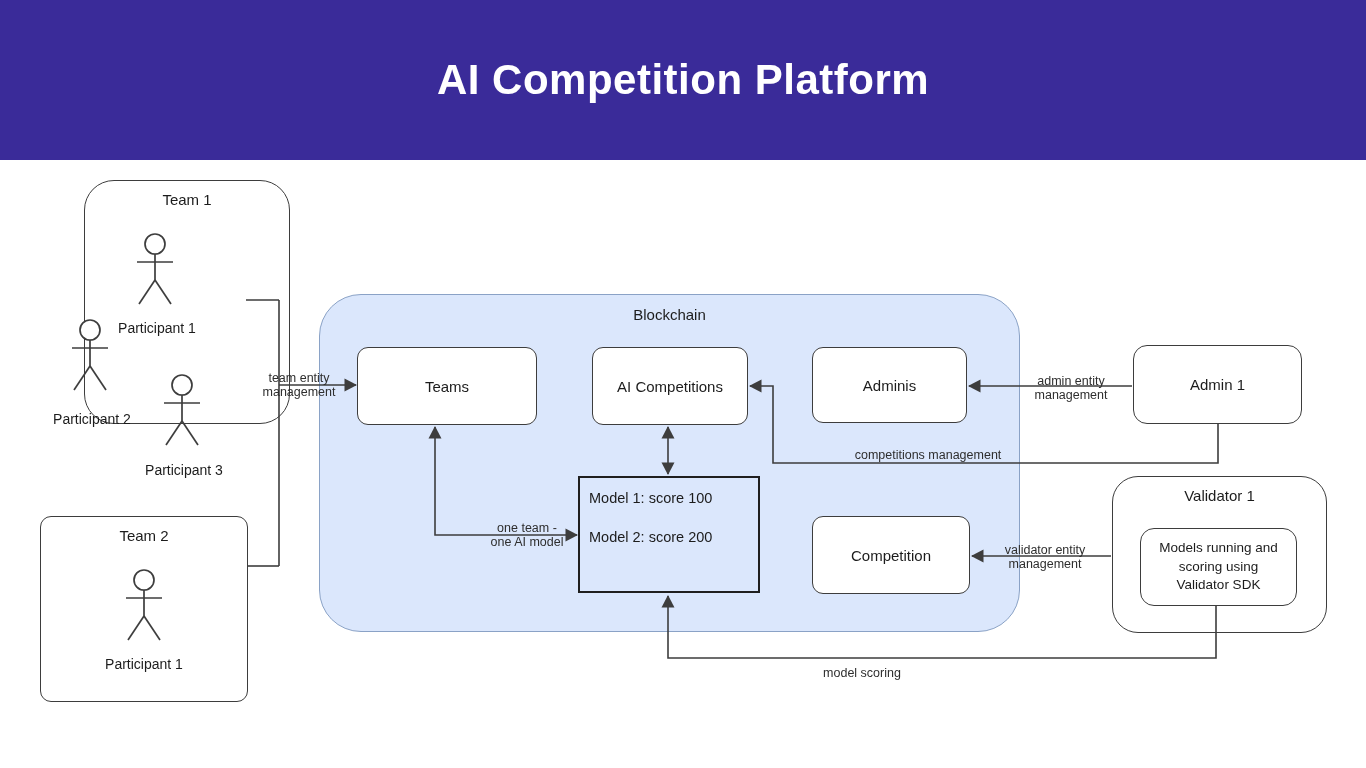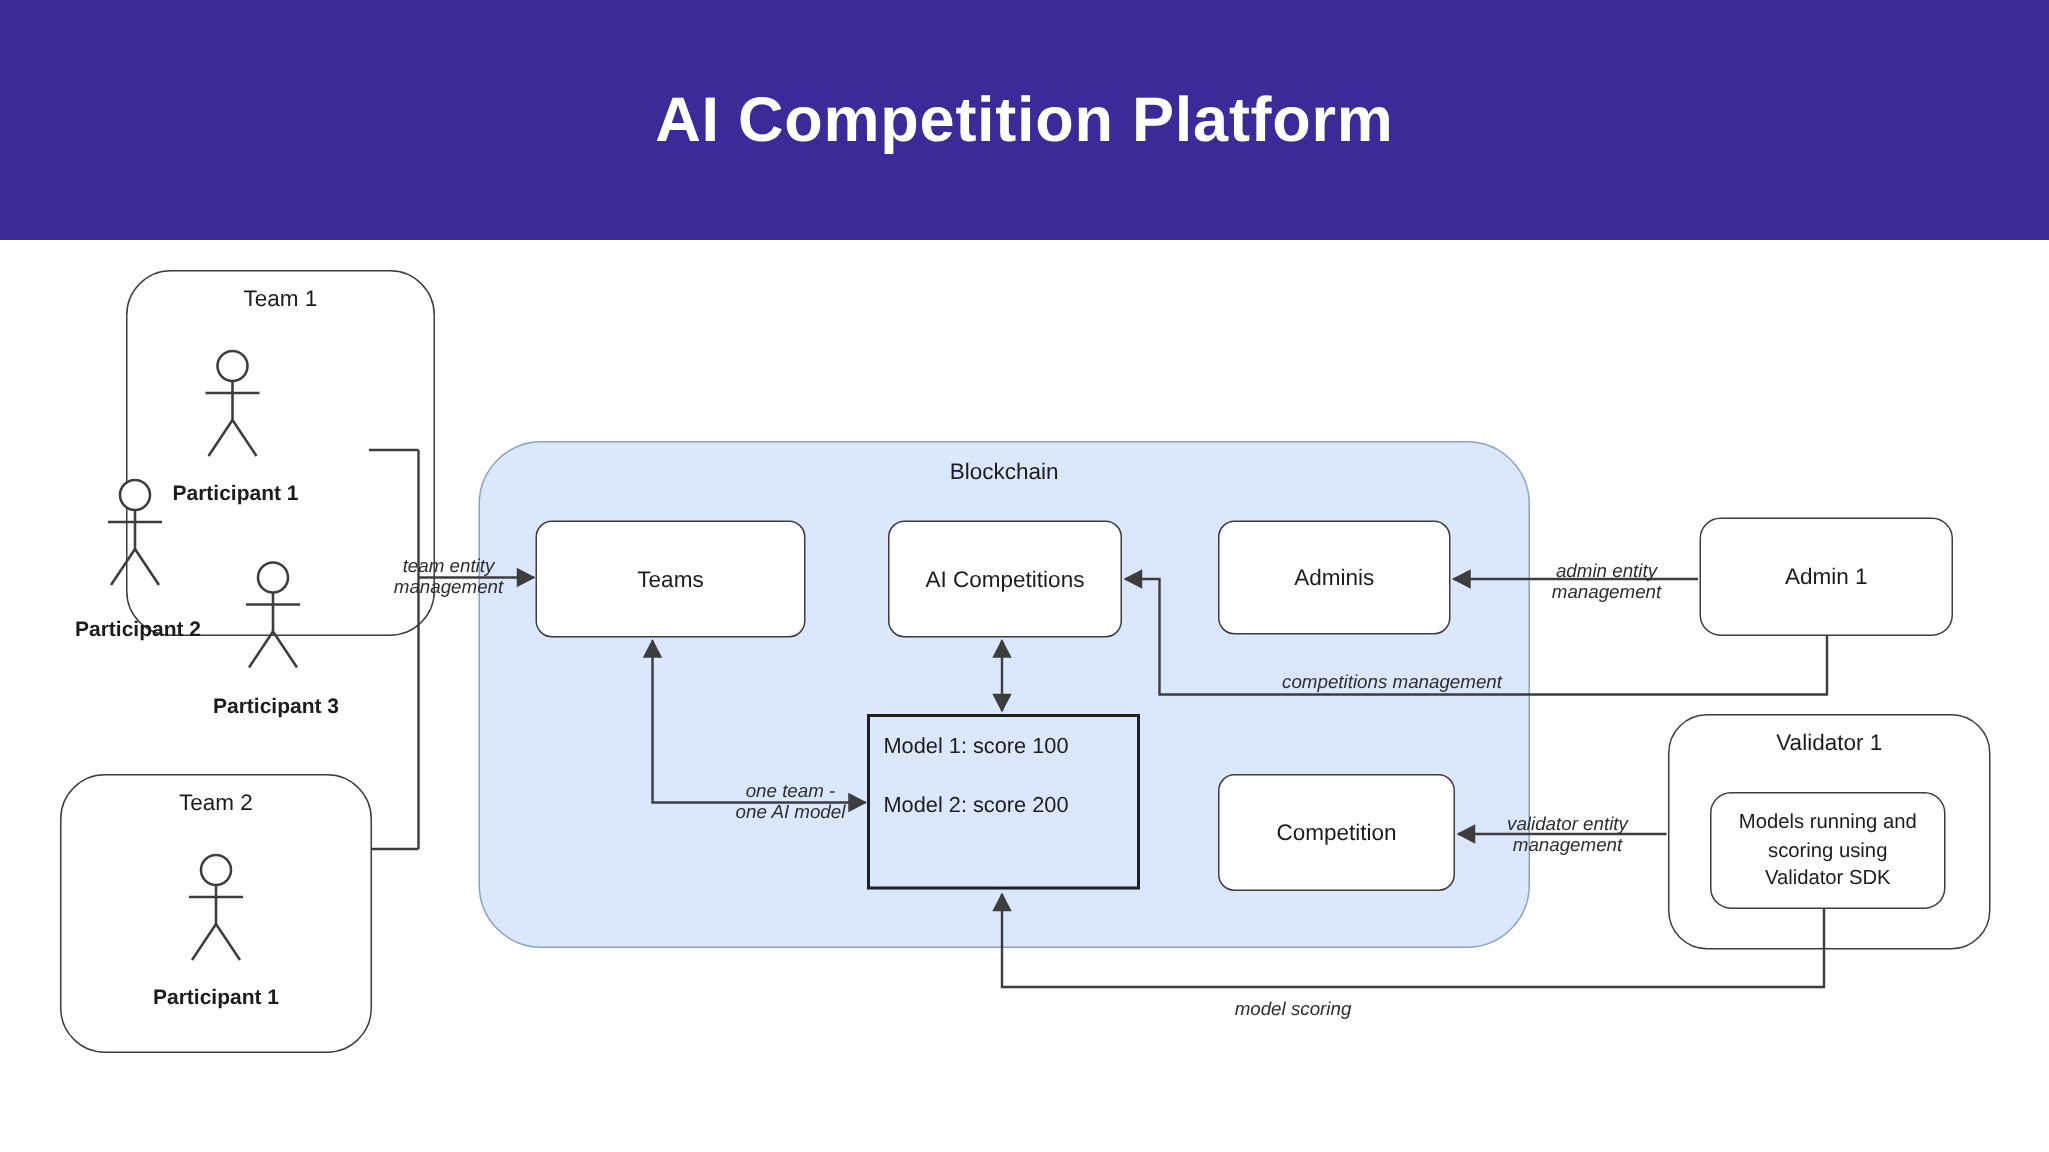--- a/index.html
+++ b/index.html
@@ -28,21 +28,21 @@
   .container-box {
     position:absolute; background:#ffffff; border:1.6px solid #3d3d3d;
     border-radius:30px;
   }
   .container-title {
     position:absolute; width:100%; text-align:center; top:10px;
     font-size:15px; color:#1c1c1c;
   }
   .participant-label {
     position:absolute; transform:translateX(-50%);
-    font-size:14px; color:#1c1c1c; white-space:nowrap;font-weight:bold;
+    font-size:14px; color:#1c1c1c; white-space:nowrap;
   }
   .person { position:absolute; }
 
   
   .blockchain {
     position:absolute; left:319px; top:294px; width:701px; height:338px;
     background:#dbe7fc; border:1.6px solid #8aa2c6; border-radius:42px;
   }
   .blockchain-title {
     position:absolute; left:319px; top:306px; width:701px; text-align:center;
@@ -78,41 +78,41 @@
     position:absolute; left:1140px; top:528px; width:157px; height:78px;
     background:#ffffff; border:1.6px solid #3d3d3d; border-radius:14px;
     display:flex; align-items:center; justify-content:center; text-align:center;
     font-size:13.5px; color:#1c1c1c; line-height:1.4; padding:4px 10px;
   }
 
   
   svg.wires { position:absolute; left:0; top:0; width:1366px; height:768px; pointer-events:none; }
   .edge-label {
     position:absolute; transform:translate(-50%,-50%); text-align:center;
-    font-size:12.5px; color:#2e2e2e; line-height:1.15;font-style:italic;
+    font-size:12.5px; color:#2e2e2e; line-height:1.15;
   }
   .nowrap { white-space:nowrap; }
 </style>
 </head>
 <body>
 
 <div id="canvas">
 
   <div class="app-header">
     <h1>AI Competition Platform</h1>
   </div>
 
   <div class="blockchain"></div>
   <div class="blockchain-title">Blockchain</div>
 
   <div class="container-box" style="left:40px; top:180px; width:206px; height:244px;margin-left:44px;">
     <div class="container-title">Team 1</div>
   </div>
 
-  <div class="container-box" style="left:40px; top:516px; width:208px; height:186px;">
+  <div class="container-box" style="left:40px; top:516px; width:208px; height:186px;border-radius:11px;">
     <div class="container-title">Team 2</div>
   </div>
 
   <svg class="person" style="left:132px; top:233px;" width="46" height="78" viewBox="0 0 46 78">
     <use href="#person-shape"></use>
   </svg>
   <svg class="person" style="left:67px; top:319px;" width="46" height="78" viewBox="0 0 46 78">
     <use href="#person-shape"></use>
   </svg>
   <svg class="person" style="left:159px; top:374px;" width="46" height="78" viewBox="0 0 46 78">

